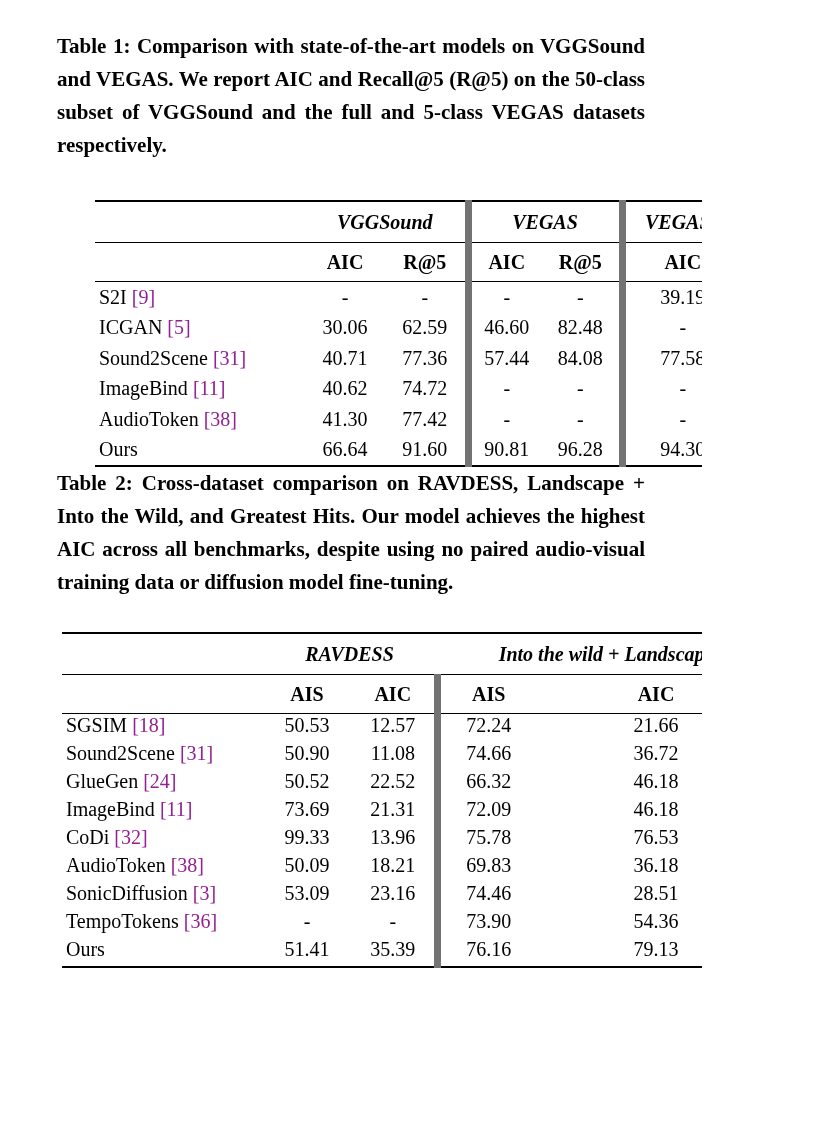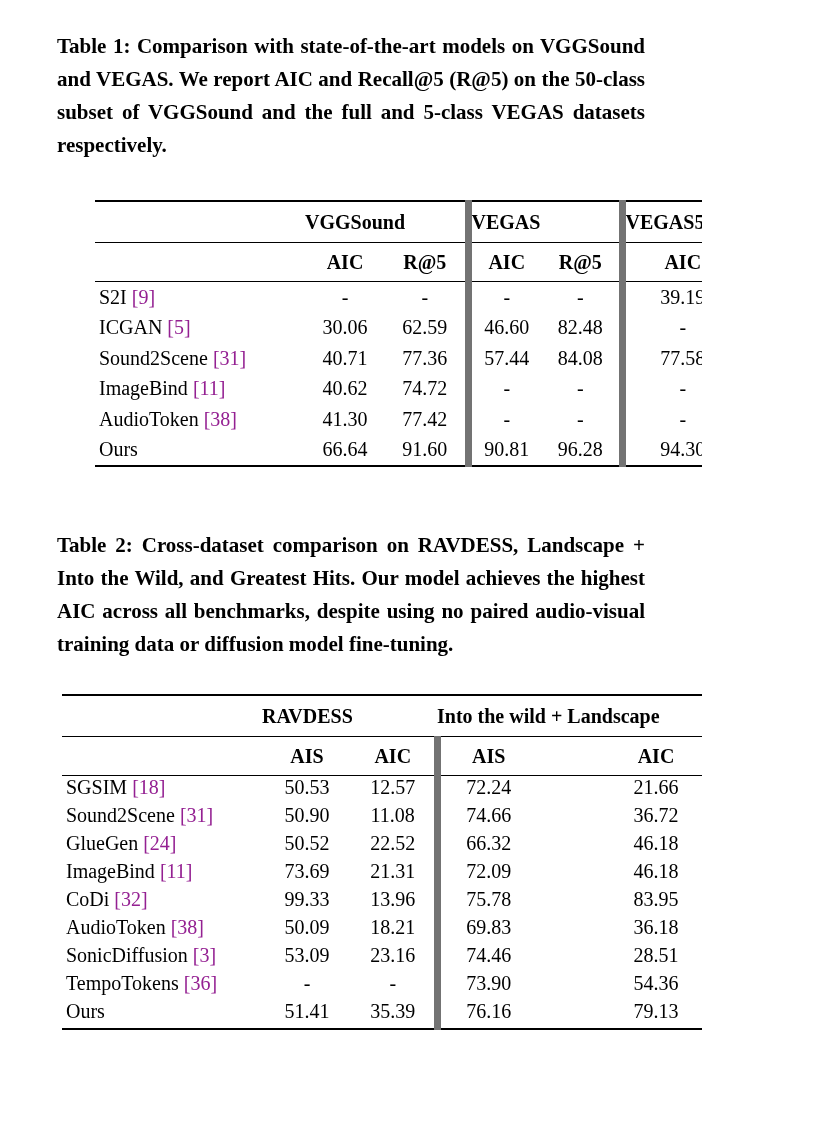--- a/index.html
+++ b/index.html
@@ -33,21 +33,21 @@
   .tbl th, .tbl td {
     font-weight: 400;
     white-space: nowrap;
     overflow: hidden;
   }
   .tbl thead th { font-weight: 700; }
   .tbl thead tr.group-row th { padding: 9px 0 8px 0; border-bottom: 1px solid #000; }
   .tbl thead tr.sub-row th { padding: 8px 0 7px 0; border-bottom: 1px solid #000; }
   .tbl td { text-align: center; }
   .tbl .lbl { text-align: left; padding-left: 4px; }
-  .tbl .grp { text-align: left; }
+  .tbl .grp { text-align: center; font-style: italic; }
   .tbl .num { text-align: center; }
   .tbl .vl { border-left: 7px solid #737373; margin-top: 32px; }
   .tbl .b { font-weight: 400; }
   .cite { color: #942092; margin-left: 5px; }
   
   .tbl1 { width: 645px; margin: 38px 0 0 38px; }
   .tbl1 td { padding: 3.5px 0 4px 0; line-height: 23px; }
   .tbl1 col.c-lbl { width: 210px; }
   .tbl1 col.c1 { width: 80px; }
   .tbl1 col.c2 { width: 83px; }
@@ -55,21 +55,21 @@
   .tbl1 col.c4 { width: 80px; }
   .tbl1 col.c5 { width: 118px; }
   
   .tbl2 { width: 713px; margin: 33px 0 0 5px; }
   .tbl2 td { padding: 0 0 5px 0; line-height: 23px; }
   .tbl2 col.c-lbl { width: 200px; }
   .tbl2 col.d1 { width: 90px; }
   .tbl2 col.d2 { width: 85px; }
   .tbl2 col.d3 { width: 100px; }
   .tbl2 col.d4 { width: 238px; }
-  .cap2 { margin-top: 62px; }
+  .cap2 { }
 </style>
 </head>
 <body>
 
 <div class="page">
 
   <p class="caption">
     <span class="cap-label">Table 1:</span>
     <span>Comparison with state-of-the-art models on VGGSound and VEGAS. We report AIC and Recall@5 (R@5) on the 50-class subset of VGGSound and the full and 5-class VEGAS datasets respectively.</span>
   </p>
@@ -205,21 +205,21 @@
         <td class="num b">73.69</td>
         <td class="num">21.31</td>
         <td class="num vl">72.09</td>
         <td class="num">46.18</td>
       </tr>
       <tr>
         <td class="lbl"><span>CoDi</span><span class="cite">[32]</span></td>
         <td class="num">99.33</td>
         <td class="num">13.96</td>
         <td class="num vl">75.78</td>
-        <td class="num">83.95</td>
+        <td class="num">76.53</td>
       </tr>
       <tr>
         <td class="lbl"><span>AudioToken</span><span class="cite">[38]</span></td>
         <td class="num">50.09</td>
         <td class="num">18.21</td>
         <td class="num vl">69.83</td>
         <td class="num">36.18</td>
       </tr>
       <tr>
         <td class="lbl"><span>SonicDiffusion</span><span class="cite">[3]</span></td>

